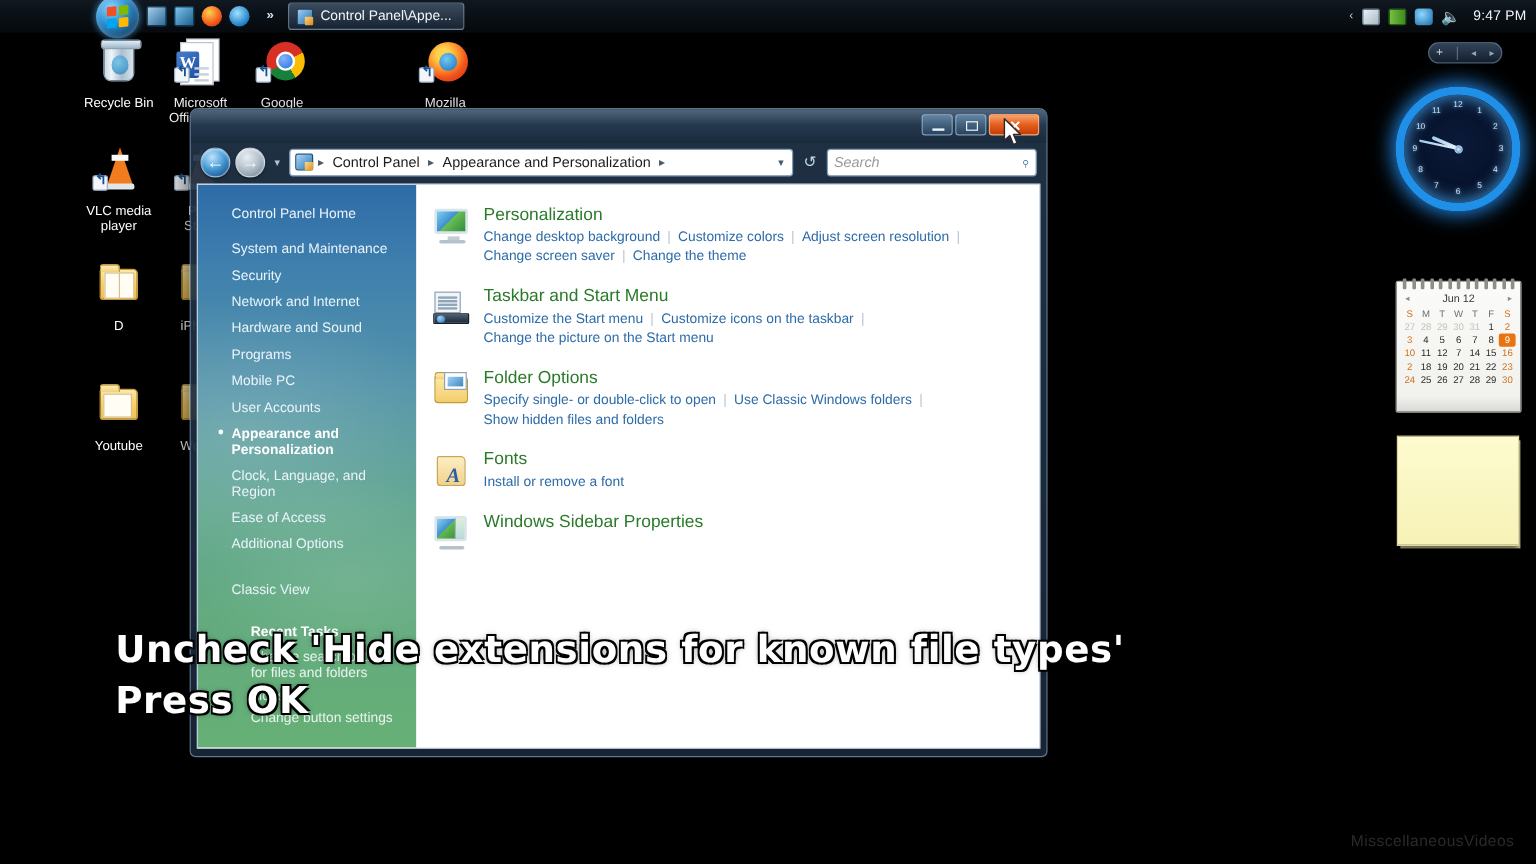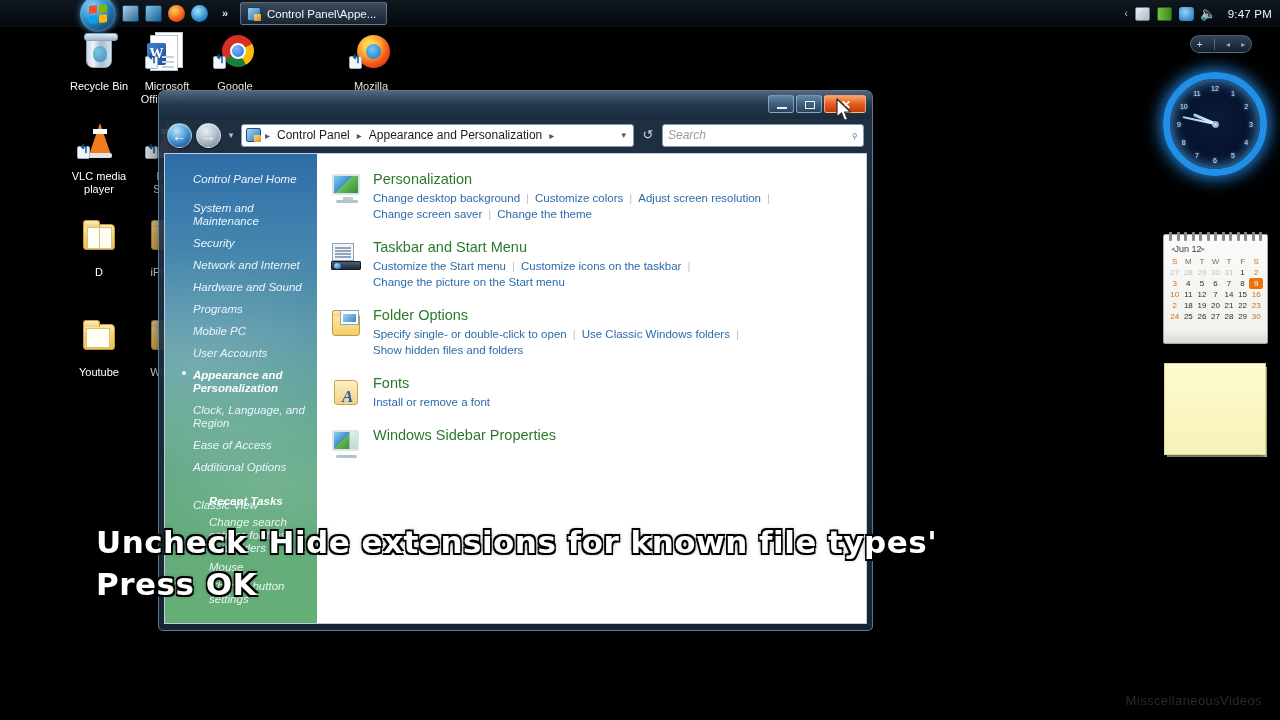--- a/index.html
+++ b/index.html
@@ -207,39 +207,38 @@
   }
   #crumbs .cpico{width:15px;height:14px;flex:none;position:relative;
     background:linear-gradient(135deg,#a9d6f7,#2f77b3);border:1px solid #1d4f7c;border-radius:2px;}
   #crumbs .cpico::after{content:"";position:absolute;right:-1px;bottom:-1px;width:7px;height:7px;
     background:linear-gradient(135deg,#ffd885,#d98f1d);border-radius:1px;}
   #crumbs .sep{color:#4a5a68;font-size:10px;padding:0 2px;}
   #crumbs .crumb{padding:1px 3px;border-radius:2px;white-space:nowrap;}
   #crumbs .cdrop{margin-left:auto;color:#45586a;font-size:9px;padding-right:3px;}
   .refreshbtn{width:20px;height:22px;flex:none;color:#bcd9f0;font-size:13px;text-align:center;line-height:22px;}
   #searchbox{
-    width: 202px; height: 23px; flex: none; background: #fff;
+    width: 175px; height: 23px; flex: none; background: #fff;
     border: 1px solid #7f9db9; border-radius: 3px;
     display: flex; align-items: center; padding: 0 5px;
     font-size: 12px; color: #9a9a9a; font-style: italic;
   }
   #searchbox .mag{margin-left:auto;font-style:normal;color:#2a6fa8;font-size:12px;transform:rotate(-45deg);}
 
   
   #body {
     position: absolute; left: 5px; top: 62px; right: 5px; bottom: 6px;
     display: flex; background: #fff; border: 1px solid rgba(120,155,190,.5);
     overflow: hidden;
   }
   #nav {
-    width: 152px; flex: none; position: relative;
+    width: 182px; flex: none; position: relative;
     background: linear-gradient(to bottom, #2e6ba6 0%, #3e7fae 14%, #5494a9 36%, #63a890 58%, #63ab7e 78%, #66b076 100%);
     color: #eaf4fb; font-size: 11.5px;
     overflow: hidden;
-    font-style: italic;
   }
   #nav::after{
     content:""; position:absolute; inset:0;
     background: radial-gradient(ellipse 260px 160px at 20% 44%, rgba(255,255,255,.16), transparent 70%),
                 radial-gradient(ellipse 180px 120px at 70% 70%, rgba(255,255,255,.10), transparent 70%);
     pointer-events:none;
   }
   #nav .inner{position:relative;z-index:2;padding:14px 0 0 0;}
   .navitem{padding:4.5px 10px 4.5px 28px;line-height:13px;white-space:normal;}
   .navitem.home{padding-bottom:12px;}
@@ -336,21 +335,21 @@
   #calg {
     position: absolute; right: 12px; top: 207px; width: 105px; height: 110px;
     background: linear-gradient(to bottom, #fbfbf9 0%, #f1f1ee 88%, #d9d9d4 100%);
     border: 1px solid #a8a8a2; border-radius: 2px;
     box-shadow: 0 2px 5px rgba(0,0,0,.6);
     padding: 9px 4px 4px 4px;
   }
   #calg .rings { position: absolute; left: 5px; right: 5px; top: -3px; height: 9px;
     display: flex; justify-content: space-between; }
   #calg .rings i { display:block; width: 3px; height: 9px; background: #8d8d88; border-radius: 1px; }
-  #calg .chdr { display: flex; align-items: center; 
+  #calg .chdr { display: flex; align-items: center; justify-content: space-between;
     font-size: 9px; color: #3a3a38; padding: 0 3px 2px; }
   #calg .chdr .ar { color: #8d8d88; font-size: 7px; }
   #calg table { width: 100%; border-collapse: collapse; }
   #calg td, #calg th {
     text-align: center; font-size: 8px; line-height: 11px; color: #2b2b29; font-weight: normal;
     padding: 0; height: 11px;
   }
   #calg th { color: #6e6e6a; }
   #calg th.sun, #calg td.sun { color: #d4701a; }
   #calg td.dim { color: #c2c2bd; }

